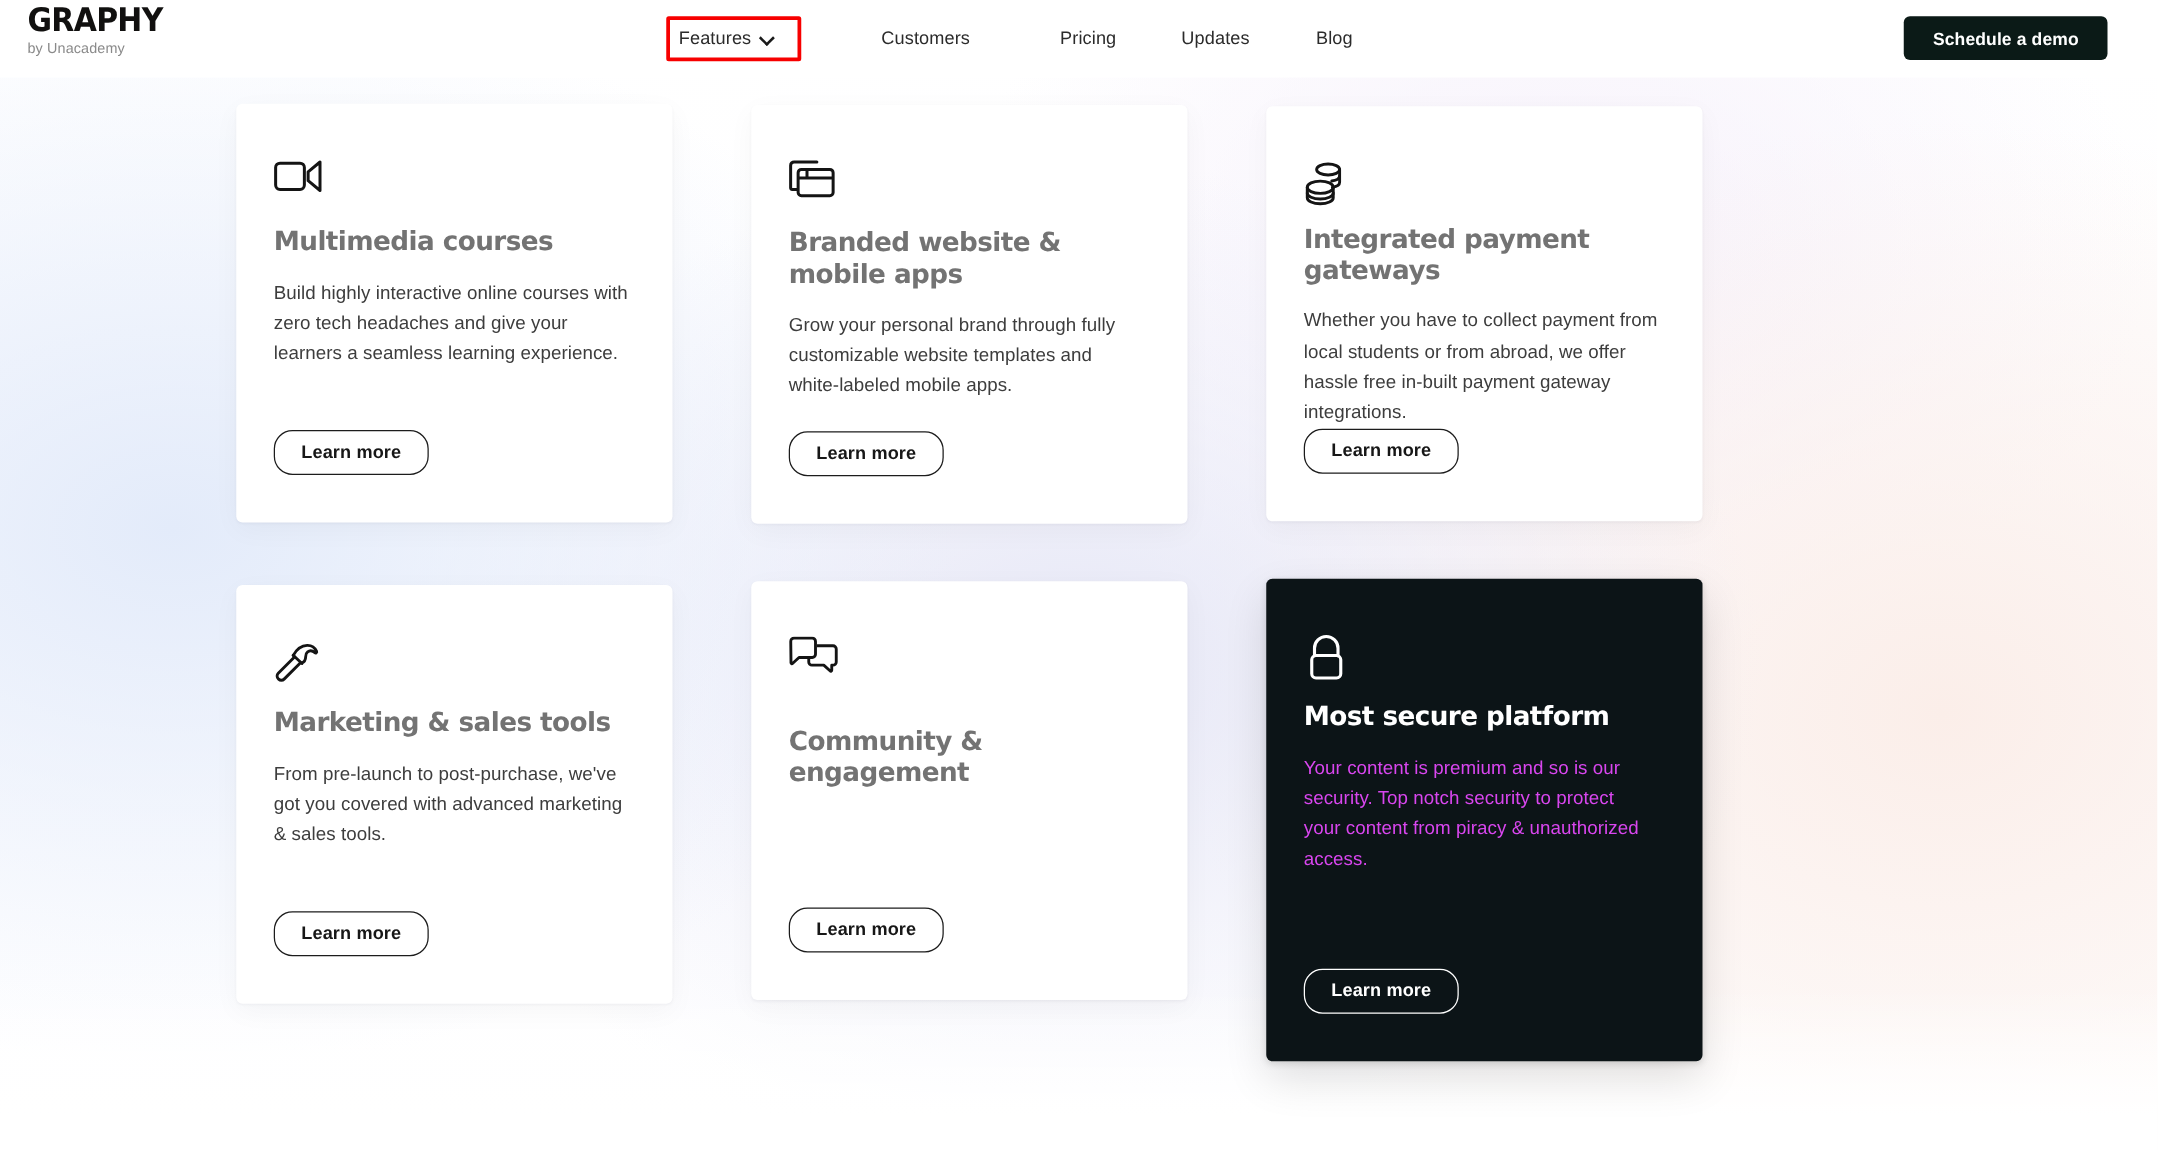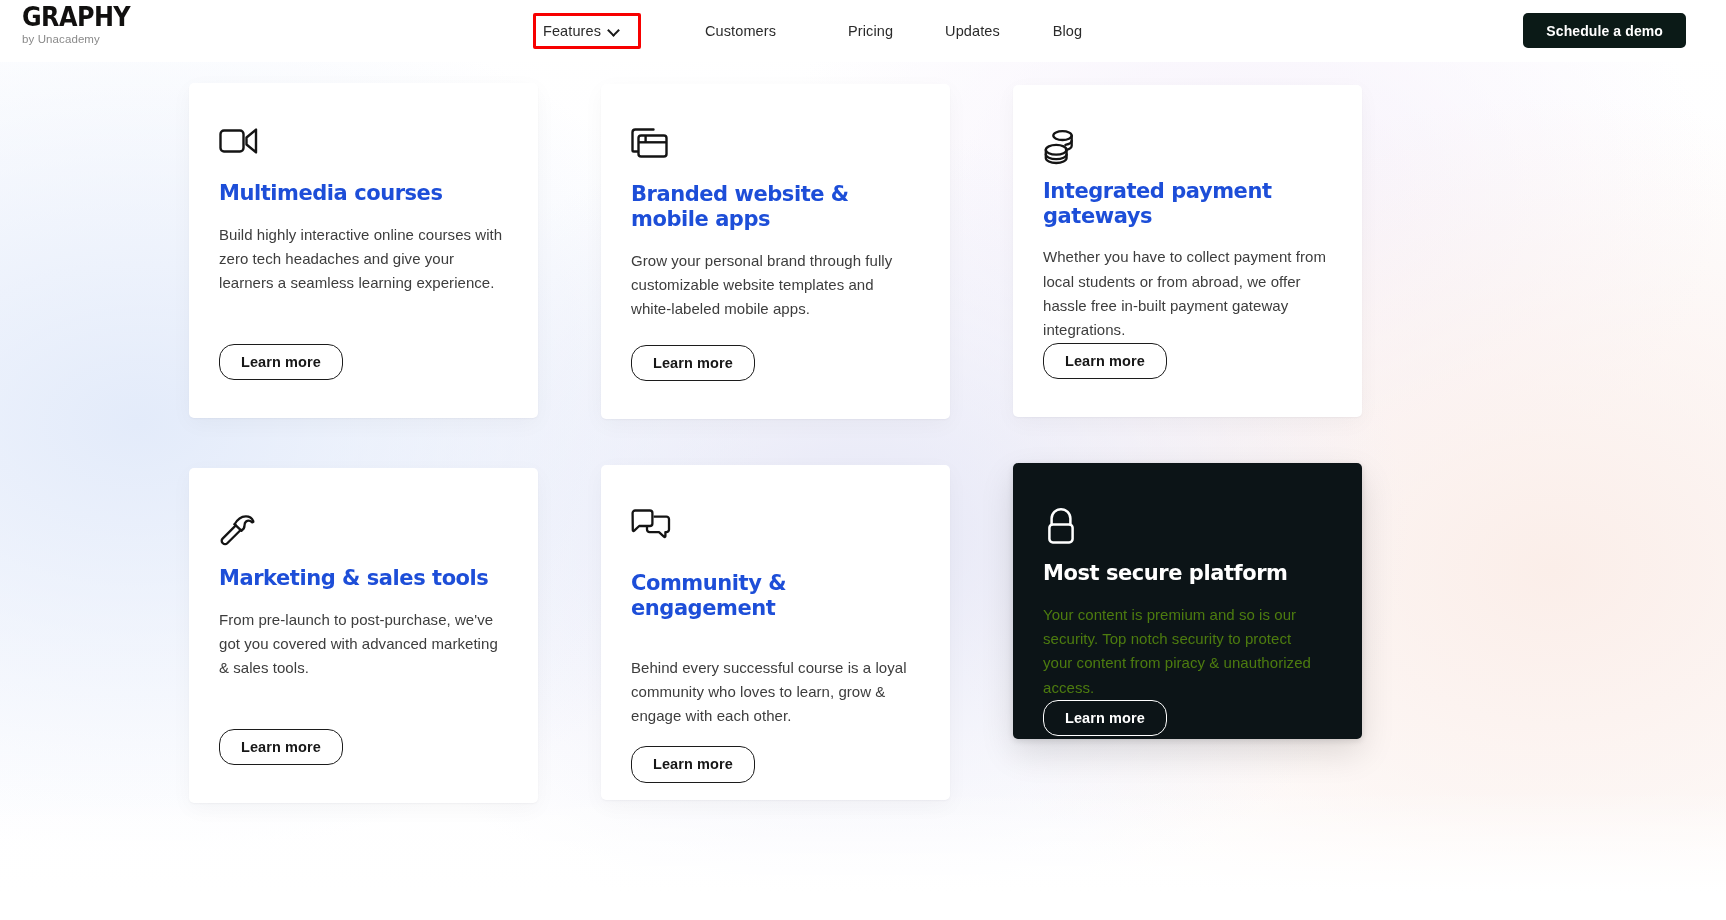--- a/index.html
+++ b/index.html
@@ -195,33 +195,33 @@
     align-items: flex-start;
   }
   .card-icon svg { display: block; }
 
   .card-title {
     font-family: "DejaVu Sans", sans-serif;
     font-size: 21px;
     font-weight: 700;
     letter-spacing: -0.45px;
     line-height: 1.18;
-    color: #1d4ed8;
+    color: #737373;
     margin-bottom: 17px;
   }
   .card--dark .card-title { color: #ffffff; }
 
   .card-desc {
     font-size: 15px;
     line-height: 1.62;
     color: #3d3d3d;
     letter-spacing: 0.05px;
     max-width: 284px;
   }
-  .card--dark .card-desc { color: #4d7c0f; max-width: 272px; }
+  .card--dark .card-desc { color: #d946ef; max-width: 272px; }
 
   .card-cta {
     margin-top: auto;
     margin-bottom: 38px;
     align-self: flex-start;
     padding: 10px 21px;
     font-size: 14.5px;
     font-weight: 700;
     letter-spacing: 0.1px;
     color: #171717;
@@ -235,21 +235,21 @@
   .card--dark .card-cta {
     color: #ffffff;
     border-color: #ffffff;
   }
 
   
   .card-2 { margin-top: 1px; }
   .card-3 { margin-top: 2px; height: 332px; }
   .card-4 { margin-top: 0; }
   .card-5 { margin-top: -3px; gap: 18px; }
-  .card-6 { margin-top: -5px; height: 276px; }
+  .card-6 { margin-top: -5px; height: 386px; }
 </style>
 </head>
 <body>
 
 <div class="bg-layer"></div>
 
 <div class="section-watermark">Related features</div>
 
 <header class="header">
 
@@ -352,21 +352,20 @@
   </section>
 
   <section class="card card-5">
     <div class="card-icon">
       <svg width="40" height="34" viewBox="0 0 40 34" fill="none" xmlns="http://www.w3.org/2000/svg">
         <path d="M1.6 4.1 a2.6 2.6 0 0 1 2.6 -2.6 H18.8 a2.6 2.6 0 0 1 2.6 2.6 V14.4 a2.6 2.6 0 0 1 -2.6 2.6 H8.2 L3.0 21.8 a0.7 0.7 0 0 1 -1.2 -0.5 Z" stroke="#141414" stroke-width="2.3" stroke-linejoin="round"></path>
         <path d="M16.0 17.1 v3.4 a2.6 2.6 0 0 0 2.6 2.6 H28.0 l5.2 4.7 a0.7 0.7 0 0 0 1.2 -0.5 V23.1 h1.0 a2.6 2.6 0 0 0 2.6 -2.6 V10.2 a2.6 2.6 0 0 0 -2.6 -2.6 H22.6" stroke="#141414" stroke-width="2.3" stroke-linejoin="round"></path>
       </svg>
     </div>
     <h3 class="card-title">Community &amp; engagement</h3>
-    <p class="card-desc">Behind every successful course is a loyal community who loves to learn, grow &amp; engage with each other.</p>
     <button class="card-cta">Learn more</button>
   </section>
 
   <section class="card card--dark card-6">
     <div class="card-icon">
       <svg width="36" height="44" viewBox="0 0 36 44" fill="none" xmlns="http://www.w3.org/2000/svg">
         <path d="M8.6 17.5 V11.6 a9.4 9.4 0 0 1 18.8 0 V17.5" stroke="#ffffff" stroke-width="2.5" stroke-linecap="round"></path>
         <rect x="6.4" y="17.4" width="23.2" height="18.0" rx="3.4" stroke="#ffffff" stroke-width="2.5"></rect>
       </svg>
     </div>

